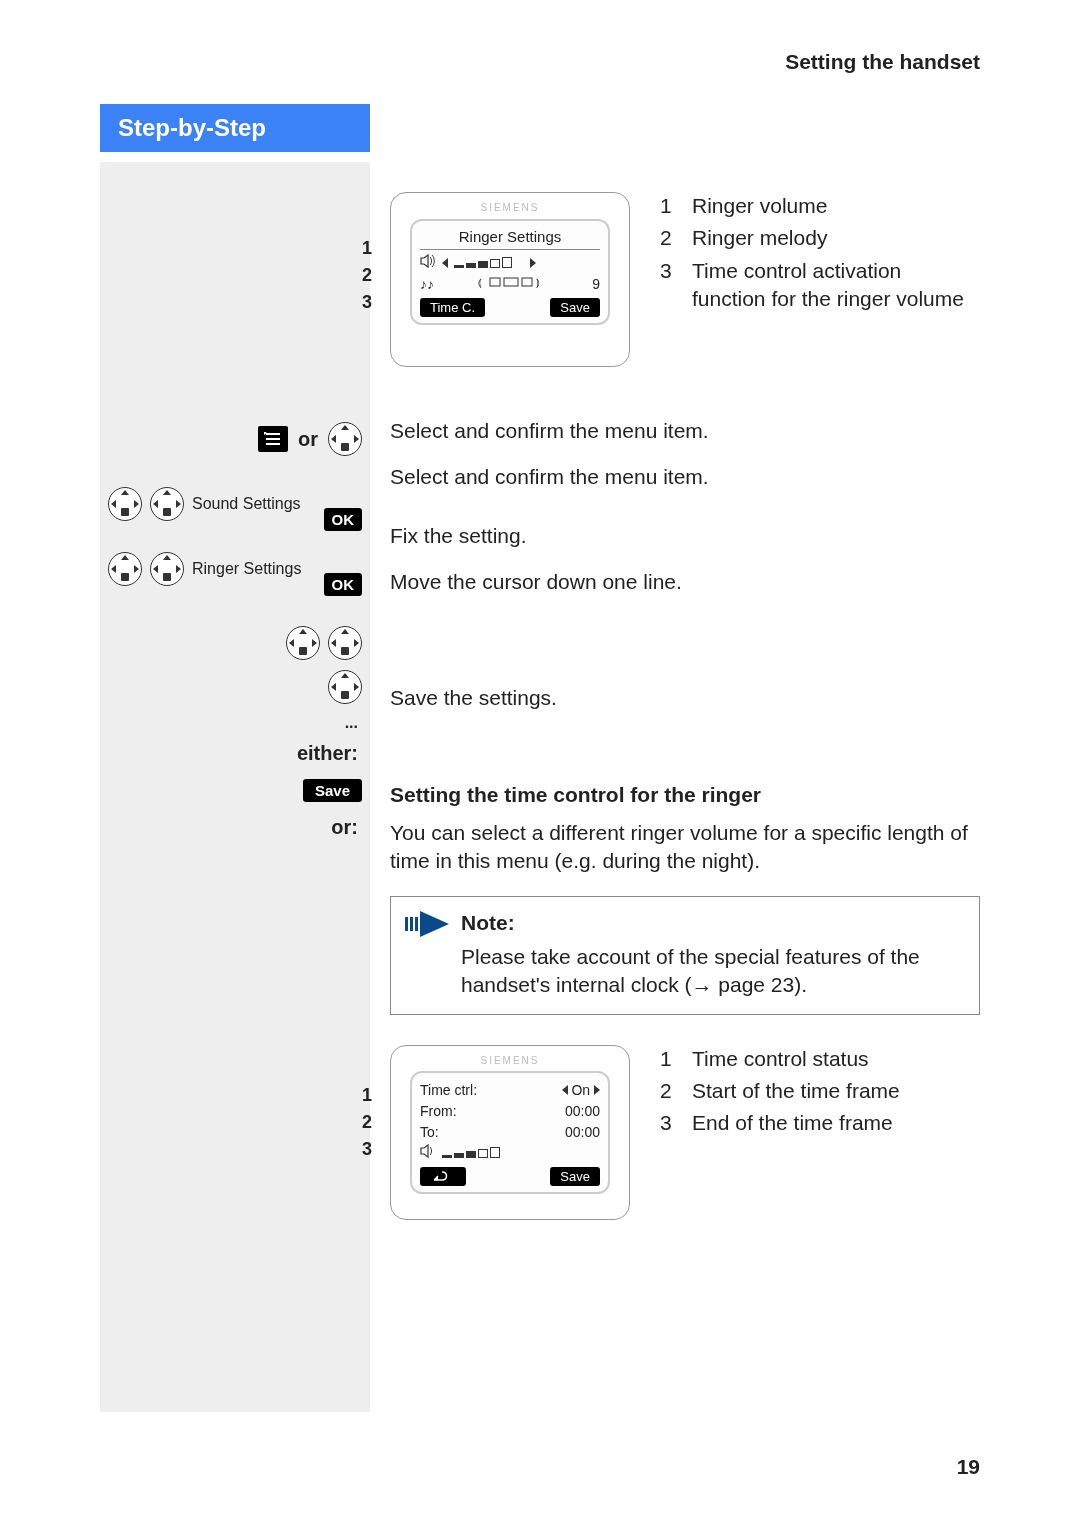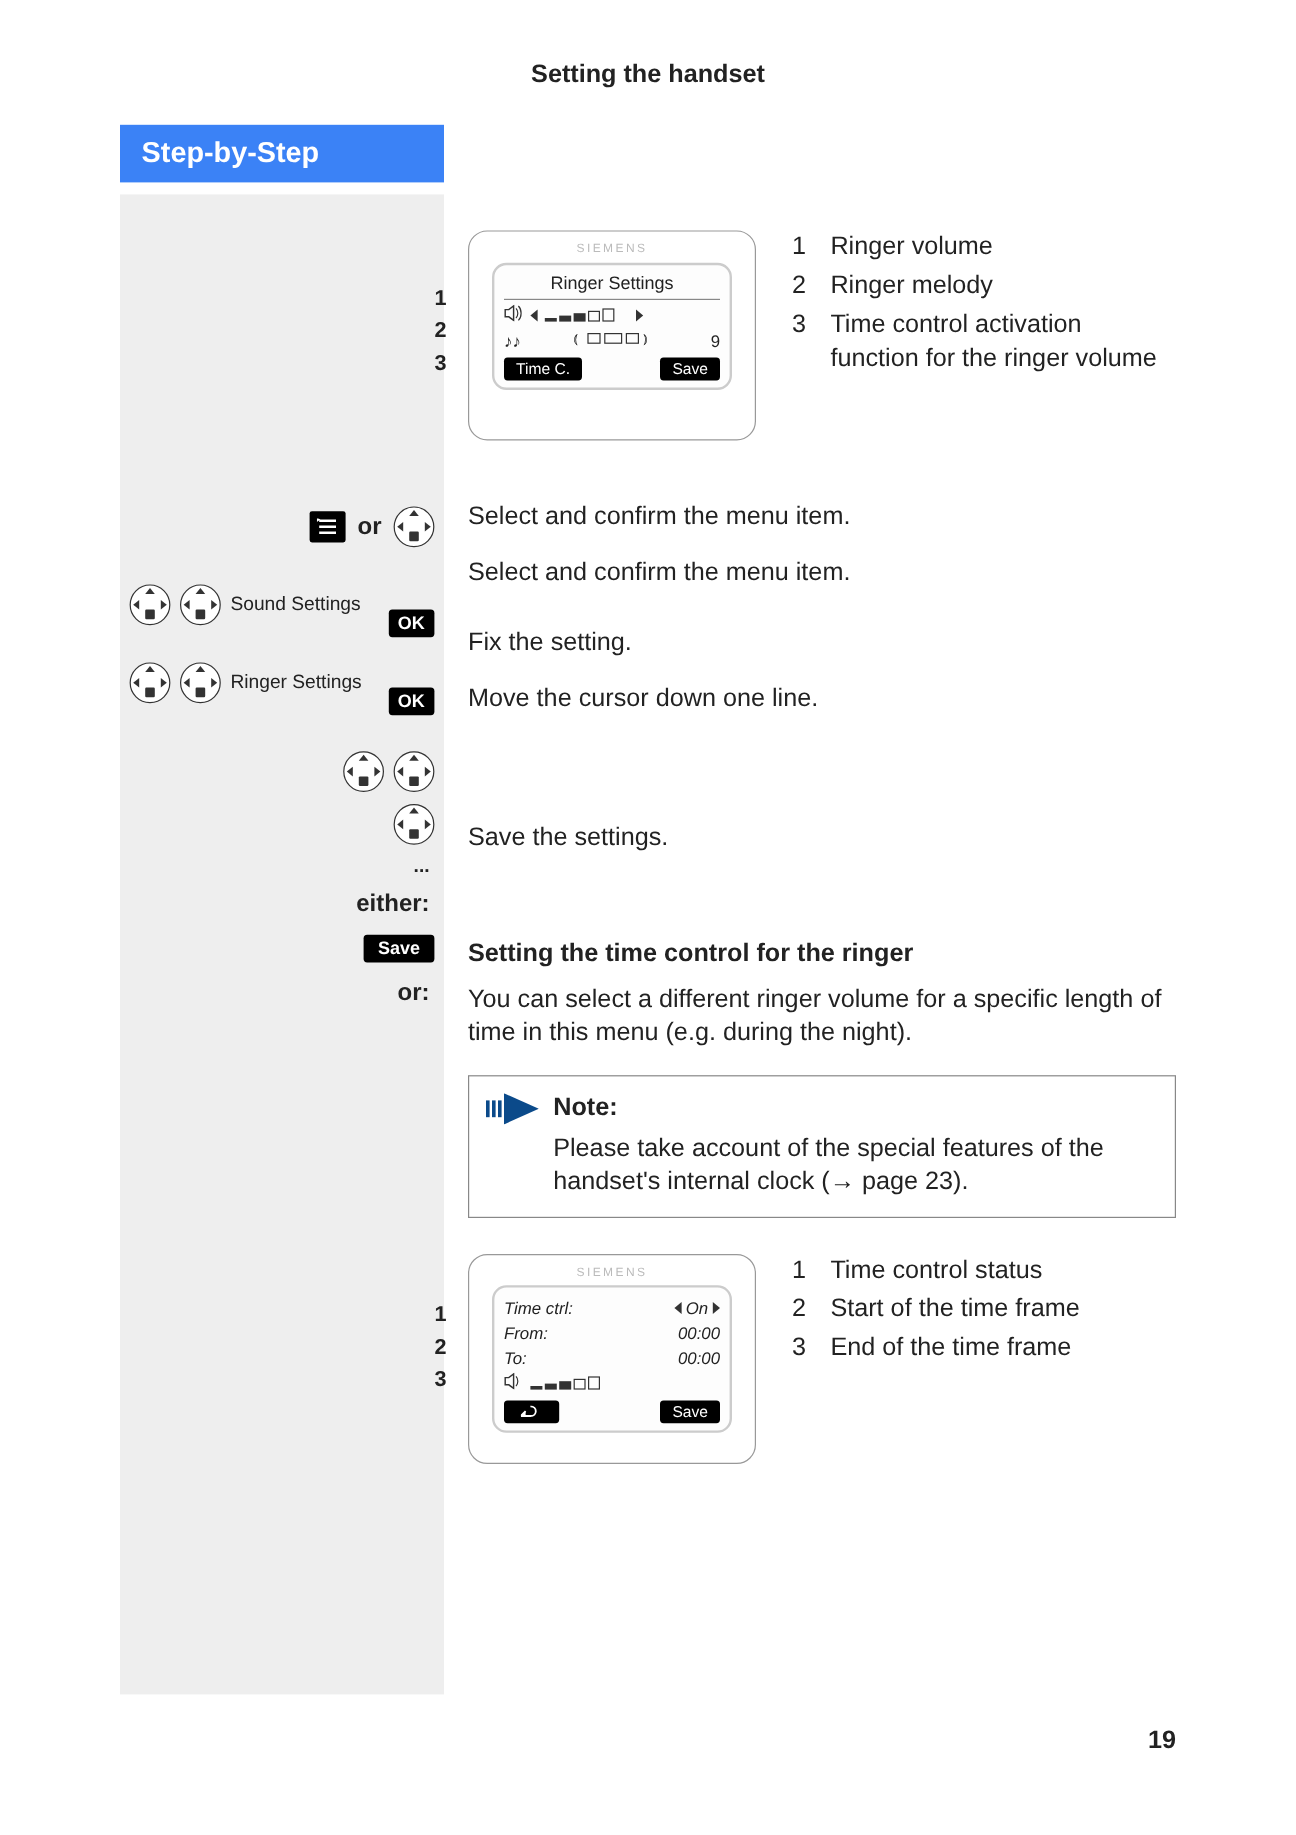--- a/index.html
+++ b/index.html
@@ -6,21 +6,21 @@
   body {
     width: 1080px;
     height: 1529px;
     background: #fff;
     font-family: Arial, Helvetica, sans-serif;
     color: #222;
     position: relative;
     padding: 50px 100px 50px 100px;
   }
   .header-right {
-    text-align: center;
+    text-align: right;
     font-weight: bold;
     font-size: 21px;
     margin-bottom: 30px;
   }
   .blue-bar {
     background: #3b82f6;
     color: #fff;
     font-weight: bold;
     font-size: 24px;
     padding: 10px 18px;
@@ -210,21 +210,21 @@
     top: 14px;
     width: 44px;
     height: 26px;
   }
   .note-title {
     font-weight: bold;
     margin-bottom: 6px;
   }
   .page-num {
     position: absolute;
-    bottom: 66px;
+    bottom: 50px;
     right: 100px;
     font-weight: bold;
     font-size: 21px;
     margin-left: 20px;
   }
   .or-text {
     font-weight: bold;
     font-size: 20px;
   }
   .dots {
@@ -249,21 +249,20 @@
   .vol-bar .b1{left:0;width:10px;height:3px;}
   .vol-bar .b2{left:12px;width:10px;height:5px;}
   .vol-bar .b3{left:24px;width:10px;height:7px;}
   .vol-bar .b4{left:36px;width:10px;height:9px;border:1px solid #333;background:transparent;}
   .vol-bar .b5{left:48px;width:10px;height:11px;border:1px solid #333;background:transparent;}
   .lcd-row2 {
     display: flex;
     justify-content: space-between;
     font-size: 14px;
     margin: 2px 0;
-    font-style: italic;
   }
 </style>
 </head>
 <body>
 
 <div class="header-right">Setting the handset</div>
 
 <div class="blue-bar">Step-by-Step</div>
 
 <div class="main">

